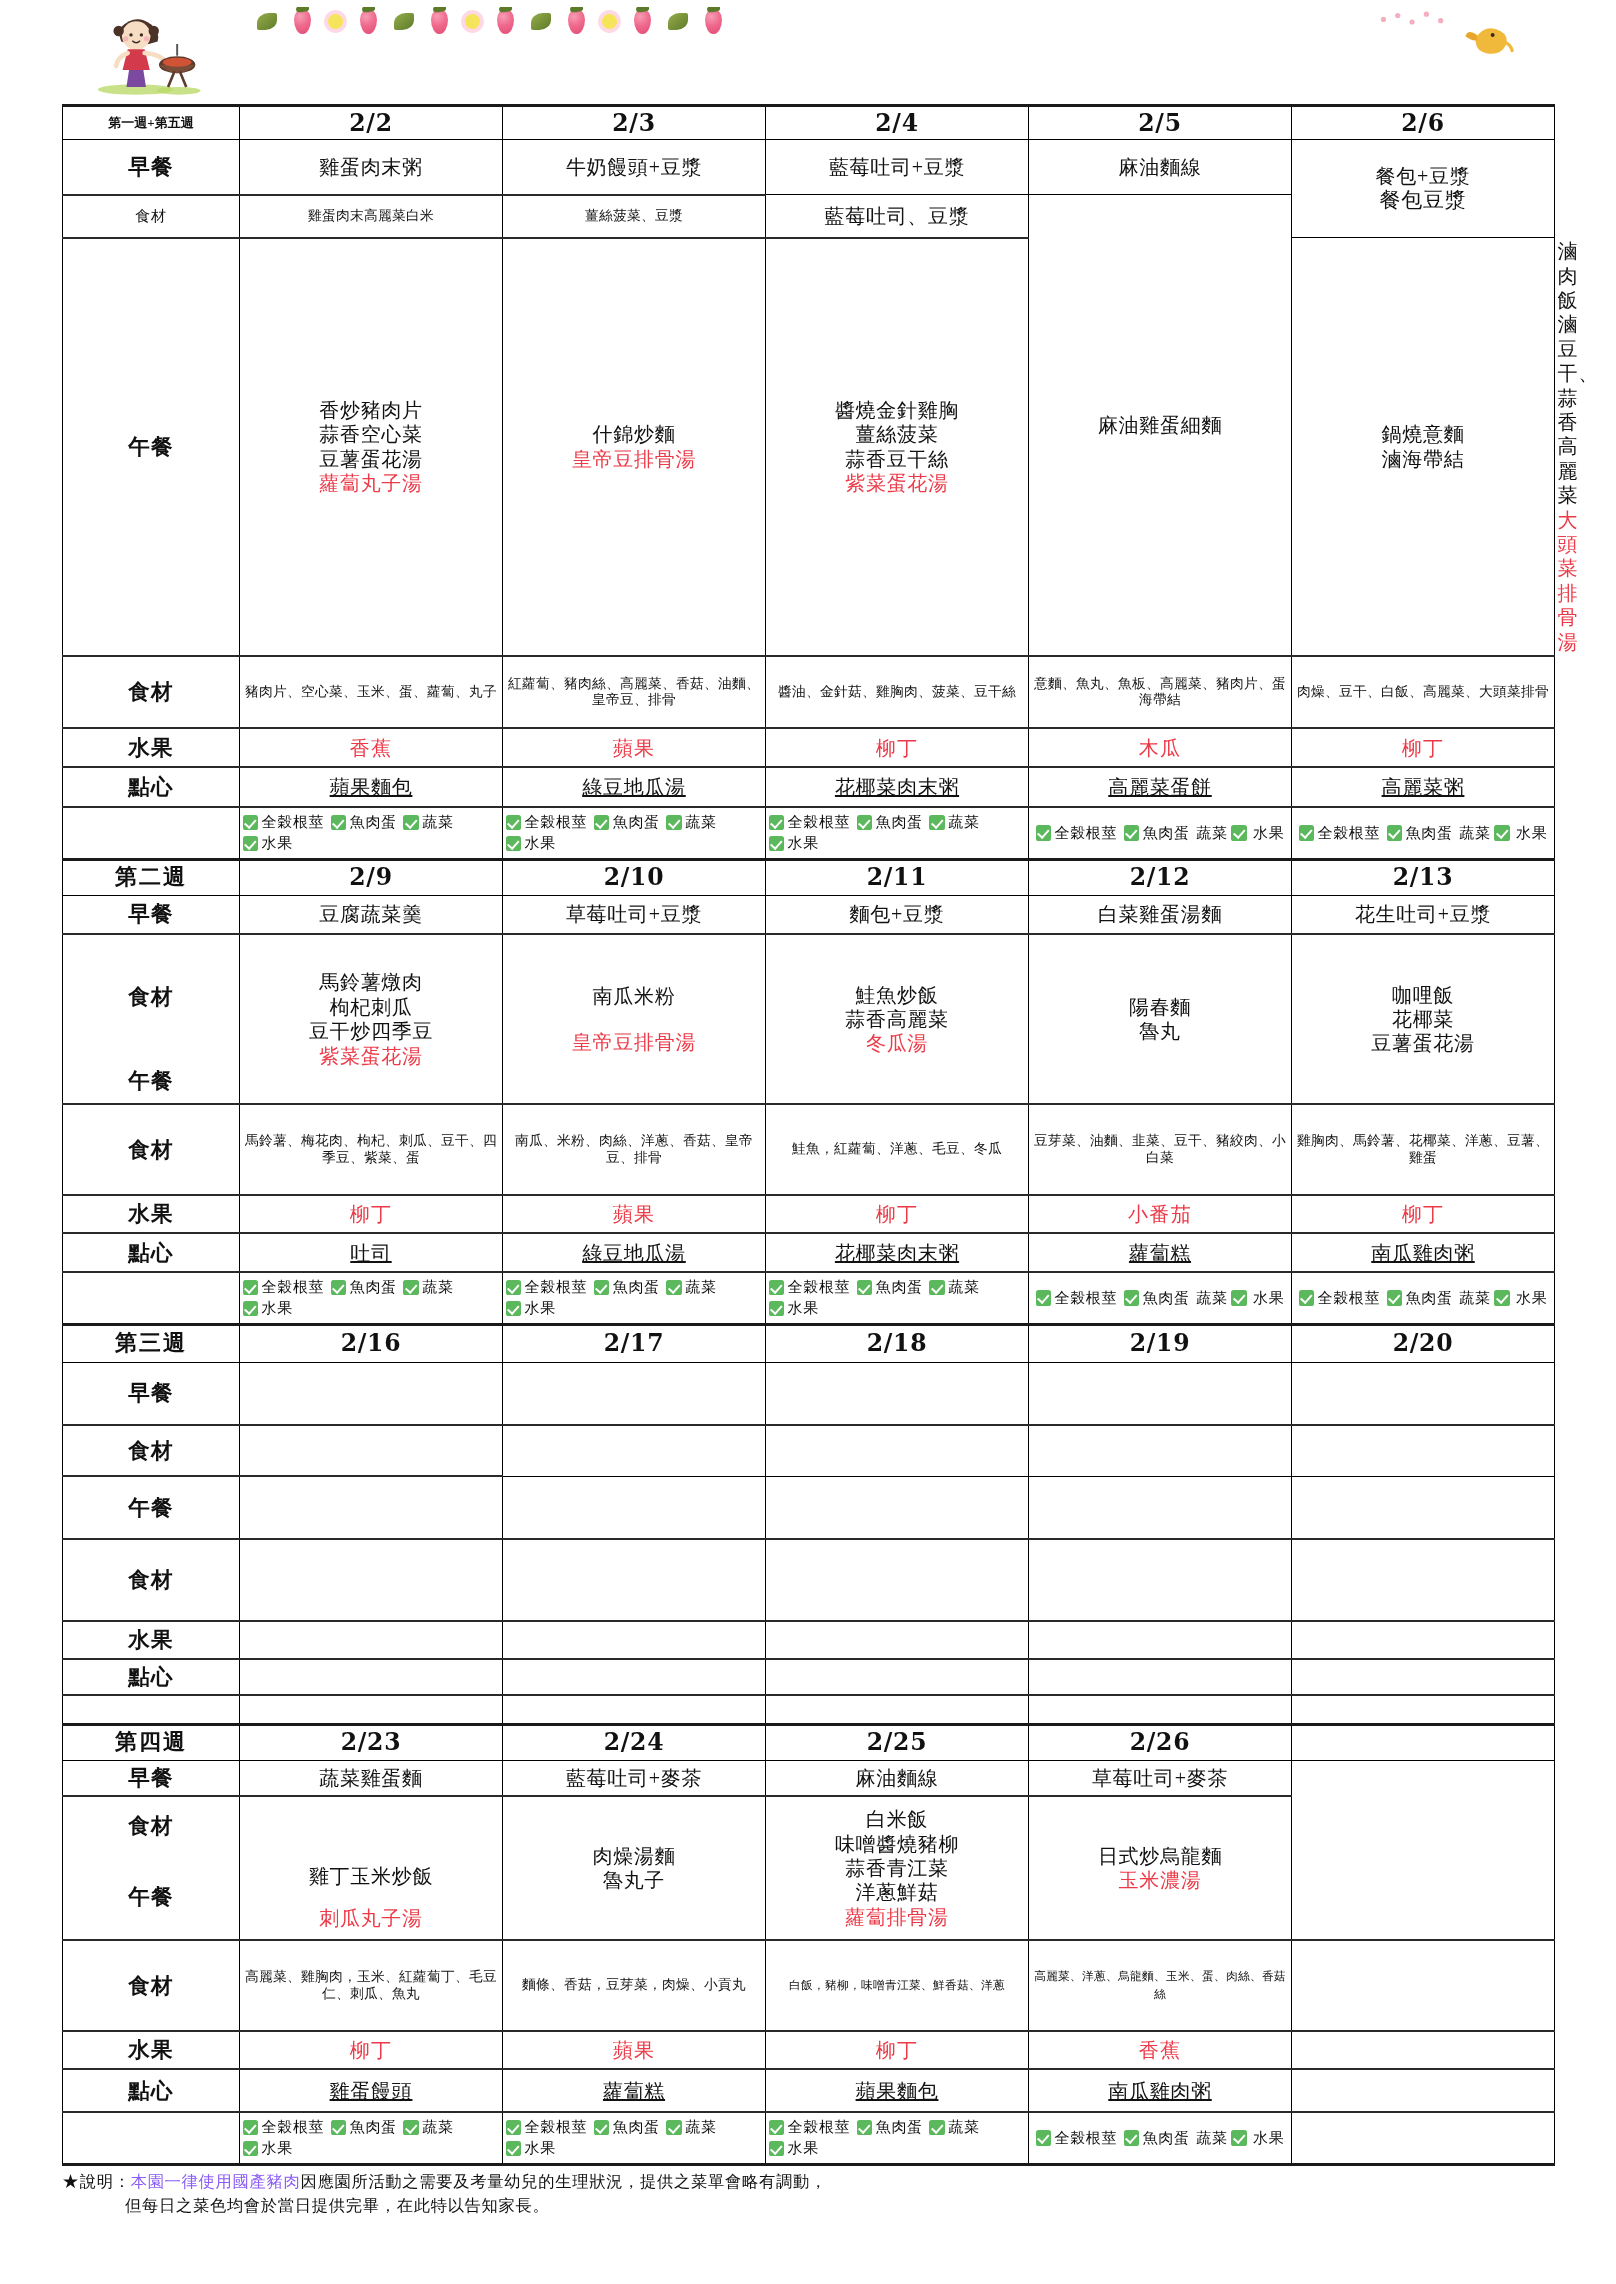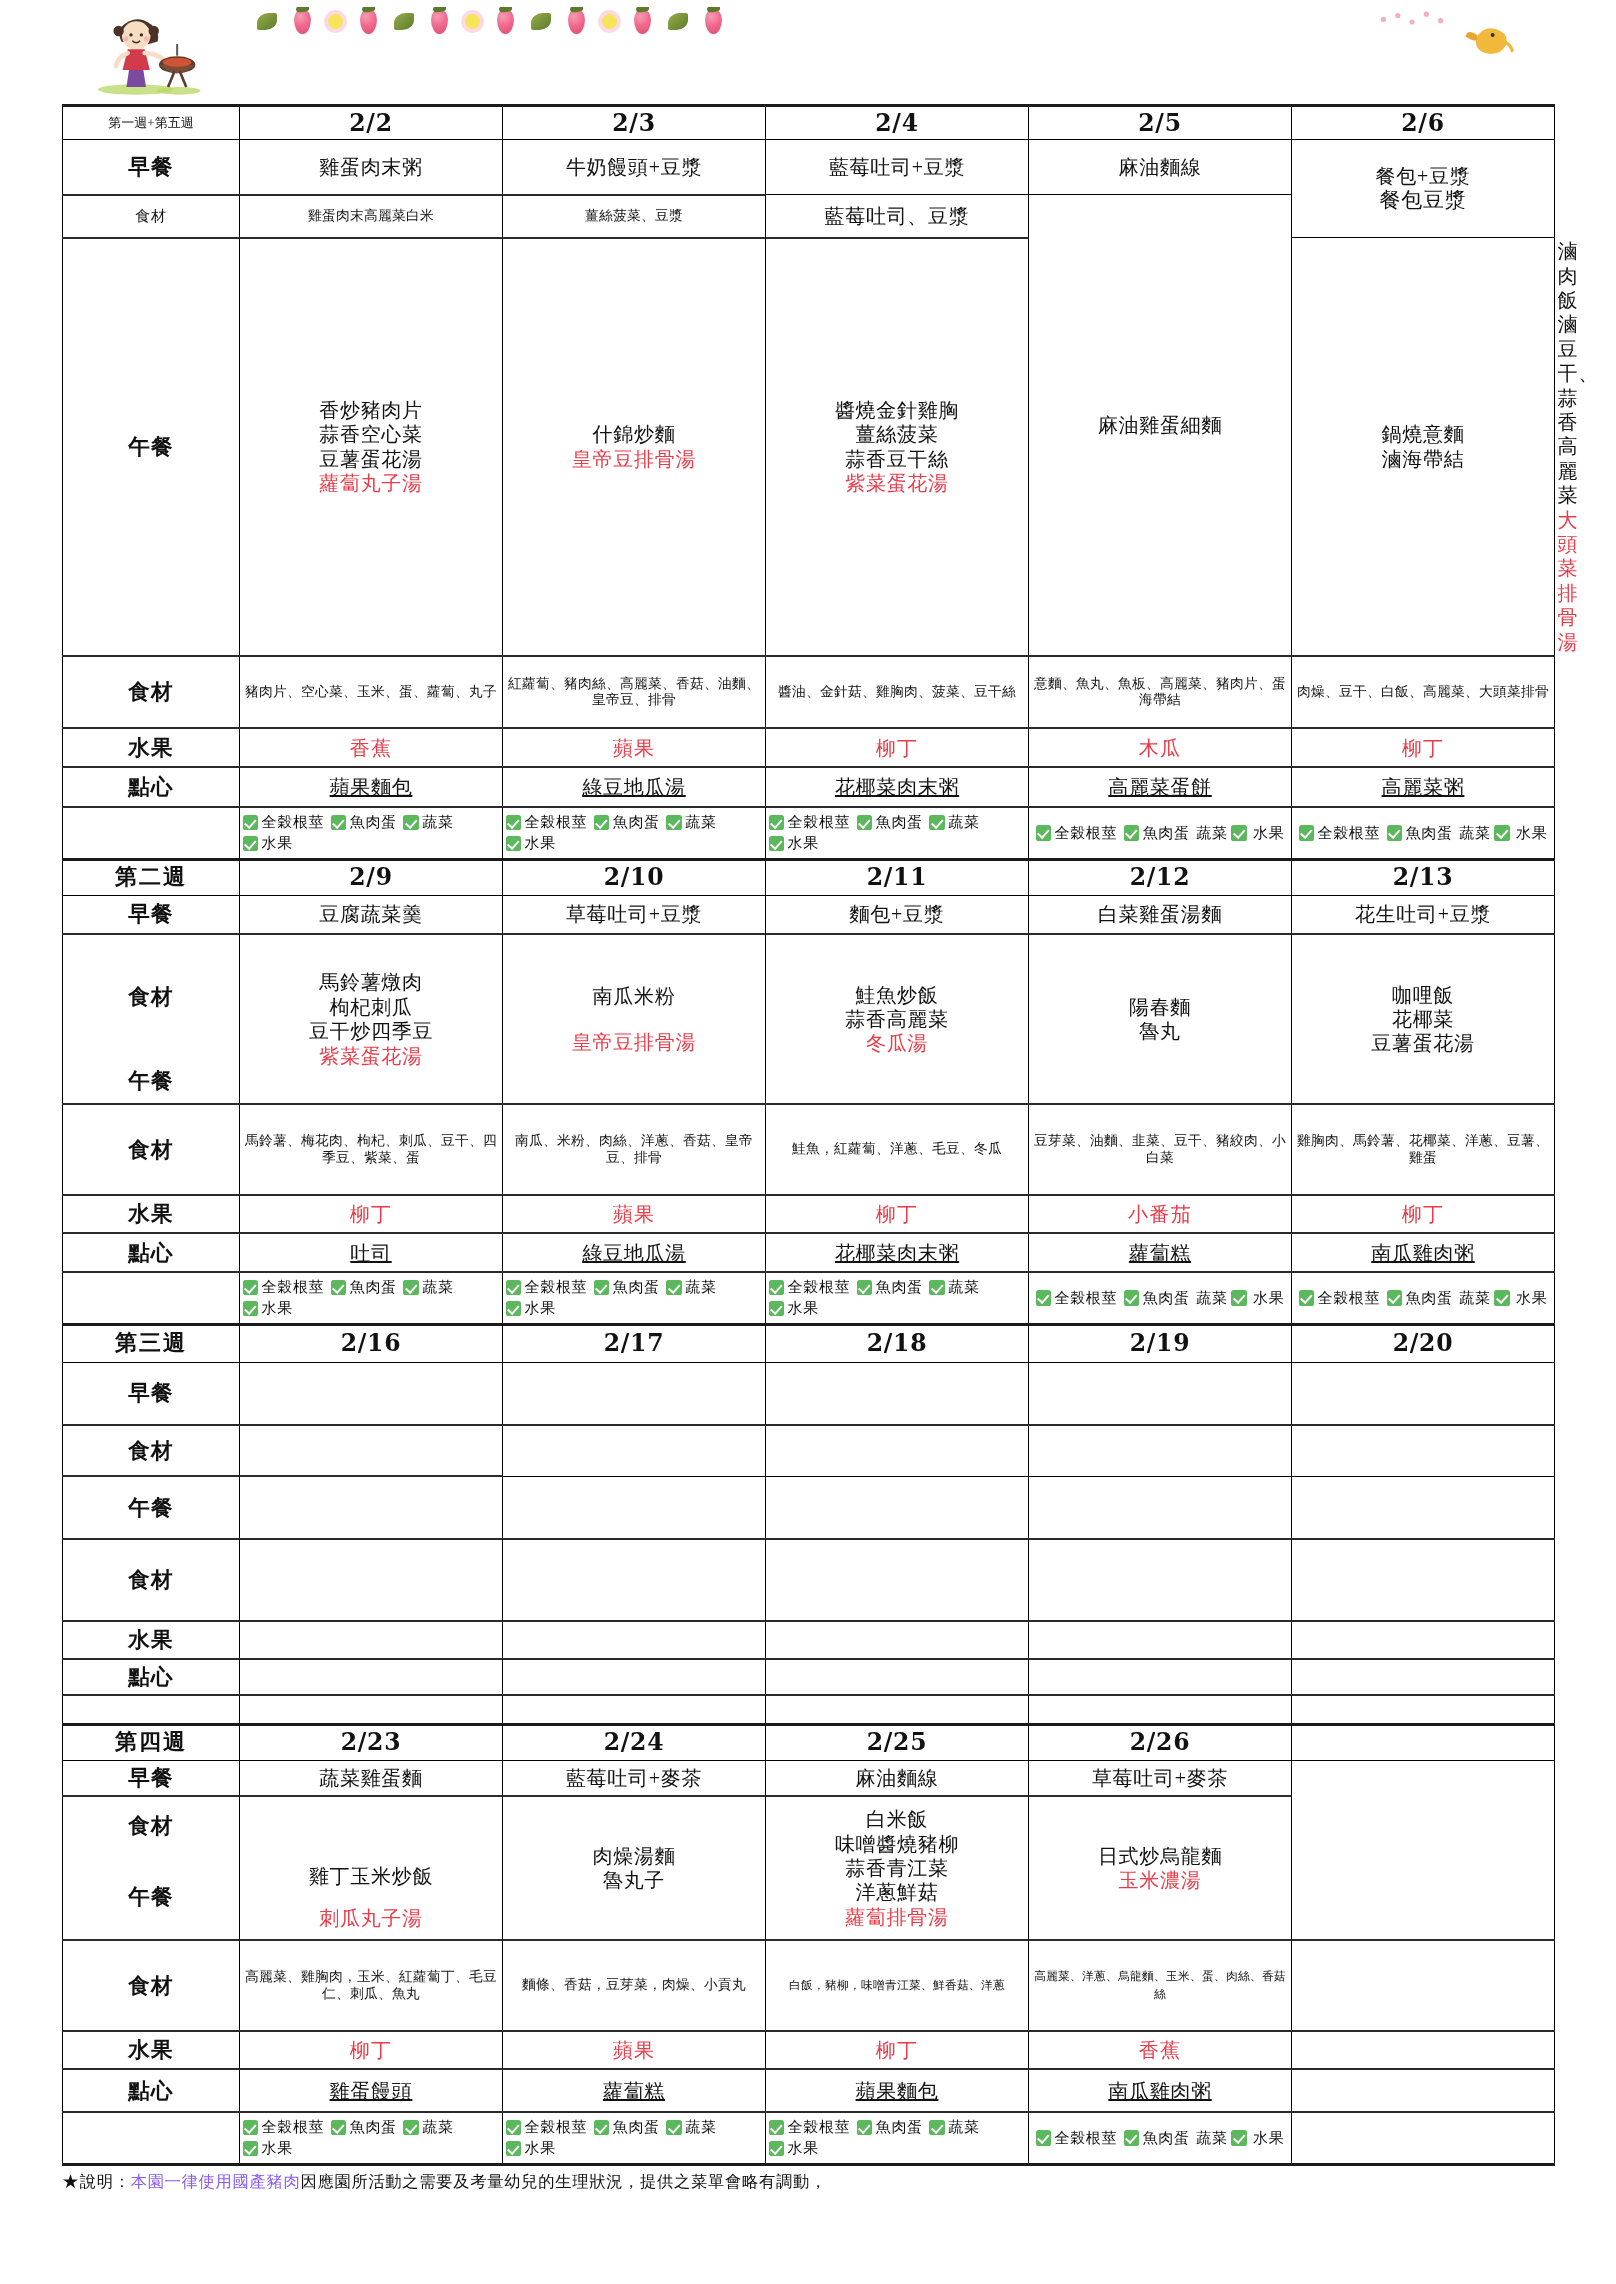--- a/index.html
+++ b/index.html
@@ -38,21 +38,21 @@
      border:0.7px solid #000; text-align:center; vertical-align:middle;
      padding:1.3px 2.6px; line-height:1.22;
   }
   .thick-top{border-top:3.3px solid #1a1a1a !important;}
   .thick-bottom{border-bottom:3.3px solid #1a1a1a !important;}
   .med-bottom{border-bottom:2px solid #2a2a2a !important;}
 
   .rowlabel{font-size:21.5px;font-weight:bold;letter-spacing:1.3px;}
   .rowlabel.small{font-size:15px;font-weight:normal;letter-spacing:0.7px;}
   .weeklabel{font-size:22px;font-weight:bold;letter-spacing:2px;}
-  .weeklabel.tiny{font-size:13px;font-weight:normal;letter-spacing:0;}
+  .weeklabel.tiny{font-size:13px;font-weight:bold;letter-spacing:0;}
   .date{font-family:"DejaVu Serif",serif;font-weight:bold;font-size:23.5px;letter-spacing:0.7px;}
   .meal{font-size:20px;letter-spacing:0.7px;}
   .meal .ln{display:block;}
   .soup{color:#ec3a48;}
   .fruit{color:#ec3a48;font-size:20px;letter-spacing:1.3px;}
   .ing{font-size:13.7px;line-height:1.5;letter-spacing:0.3px;}
   .ing.mini{font-size:11.7px;line-height:1.55;}
   .snack{font-size:20px;letter-spacing:0.7px;text-decoration:underline;}
 
   
@@ -712,16 +712,17 @@
       </div>
           </td>
       <td class="thick-bottom"></td>
     </tr>
 
     </tbody>
   </table>
 
   <div class="footer">
     <span class="star">★</span><span>說明：</span><span class="hl">本園一律使用國產豬肉</span><span>因應園所活動之需要及考量幼兒的生理狀況，提供之菜單會略有調動，</span>
+    <span class="l2">但每日之菜色均會於當日提供完畢，在此特以告知家長。</span>
   </div>
 
 </div>
 
 
 </body></html>

